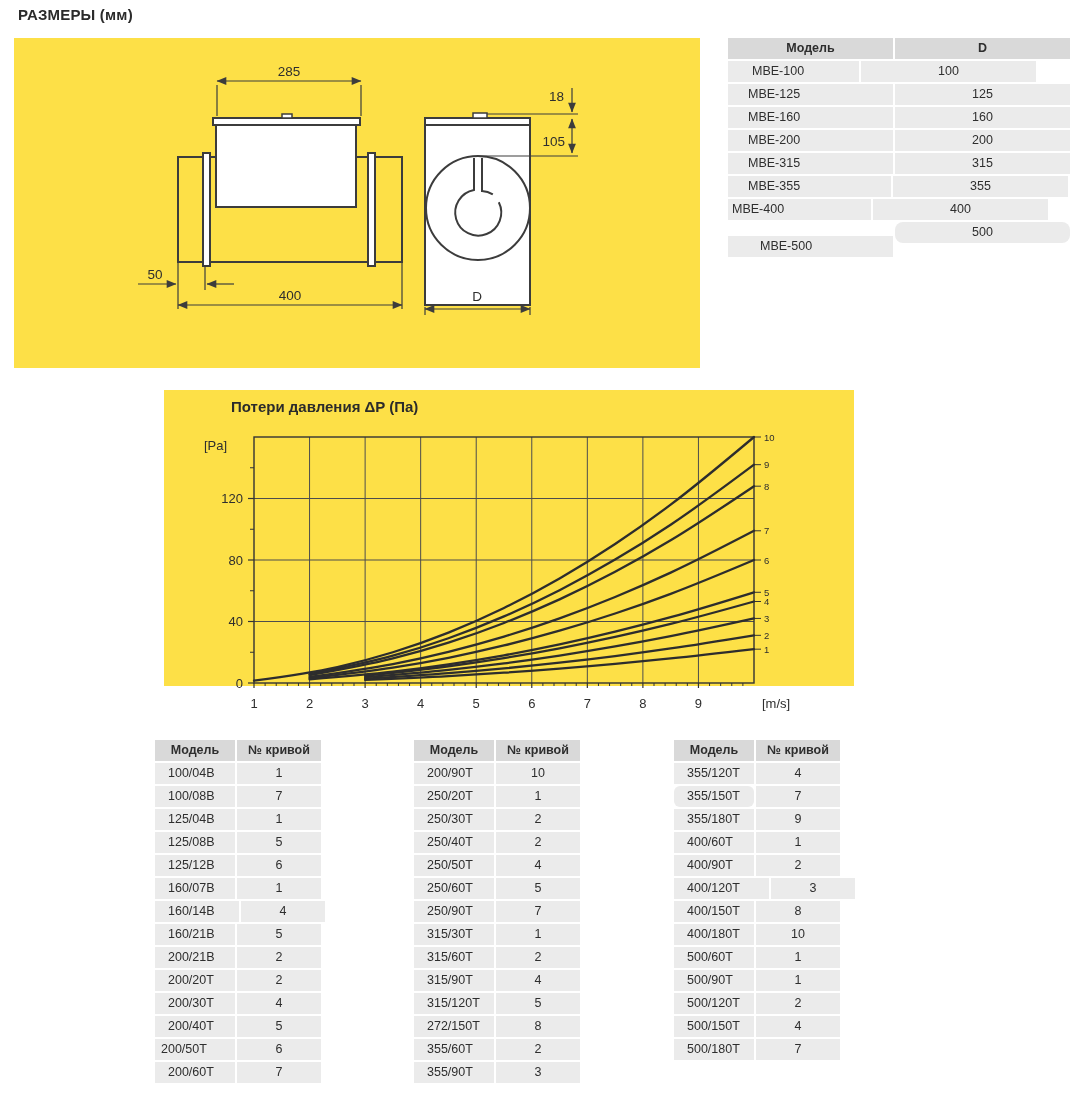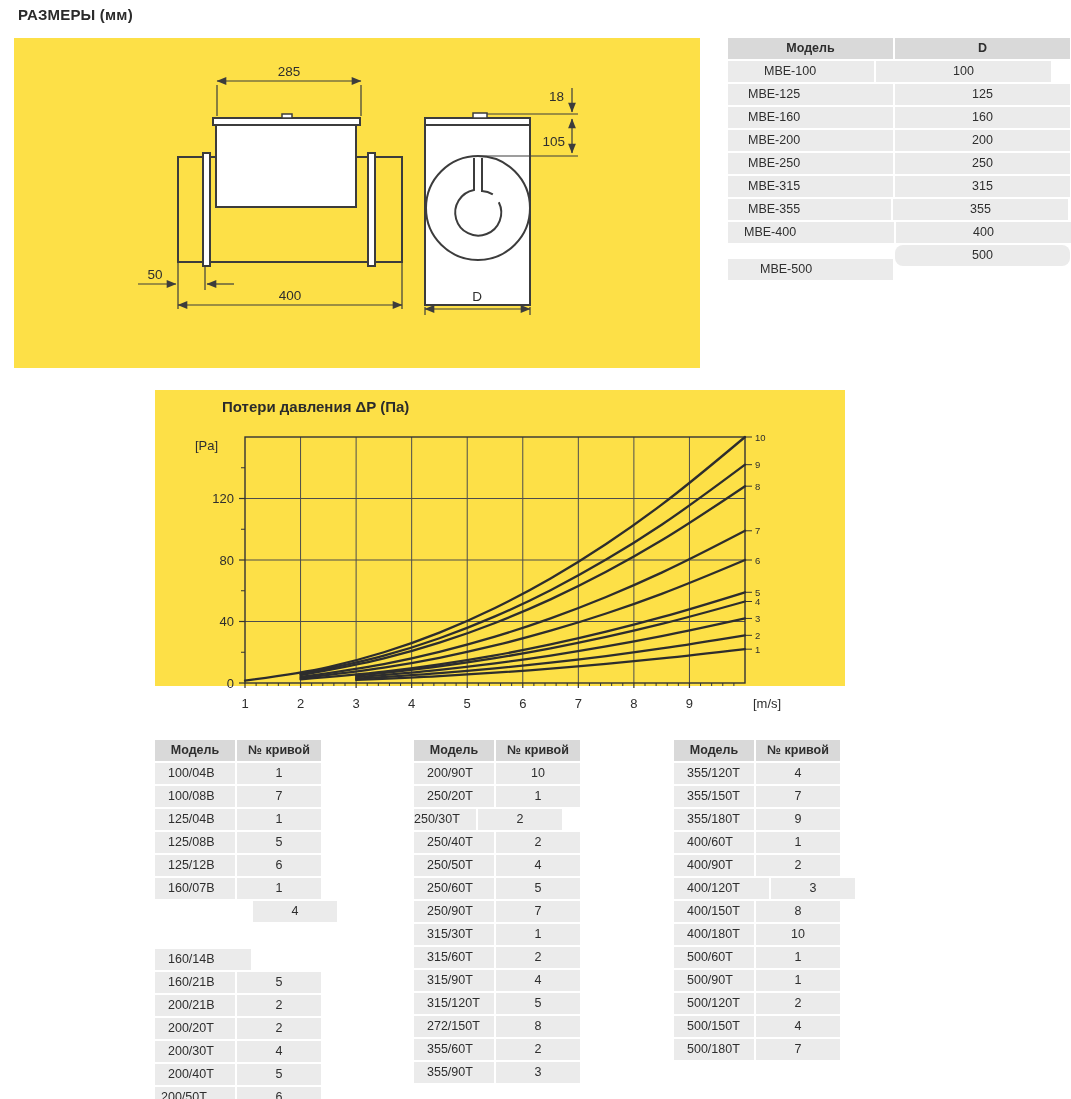--- a/index.html
+++ b/index.html
@@ -1,21 +1,21 @@
 <!DOCTYPE html>
 <html><head>
 <meta charset="utf-8">
 <style>
   html,body{margin:0;padding:0;background:#fff;}
   body{width:1071px;height:1099px;position:relative;overflow:hidden;
        font-family:"Liberation Sans","DejaVu Sans",sans-serif;color:#2e2e2e;}
   .page-title{position:absolute;left:18px;top:6px;font-size:15px;font-weight:700;color:#2b2b2b;letter-spacing:.2px;}
   .panel{position:absolute;background:#fde047;}
   #drawing-panel{left:14px;top:38px;width:686px;height:330px;}
-  #chart-panel{left:155px;top:390px;width:690px;height:296px;}
+  #chart-panel{left:164px;top:390px;width:690px;height:296px;}
   .chart-title{position:absolute;left:67px;top:8px;font-size:15px;font-weight:700;color:#2b2b2b;}
   #chart-svg{position:absolute;left:0;top:0;}
   
   .tbl{position:absolute;}
   #model-table{left:728px;top:38px;}
   #curve-table-1{left:155px;top:740px;}
   #curve-table-2{left:414px;top:740px;}
   #curve-table-3{left:674px;top:740px;}
   .trow{display:flex;gap:2px;margin-bottom:2px;}
   .tcell{background:#ebebeb;height:21px;line-height:21px;font-size:12.5px;text-align:center;
@@ -86,49 +86,45 @@
     </g>
   </svg>
 </div>
 
 <div id="model-table" class="tbl">
     <div class="trow thead">
       <div class="tcell" style="width: 165px;">Модель</div>
       <div class="tcell" style="width: 175px;">D</div>
     </div>
     <div class="trow">
-      <div class="tcell left" style="width: 146px; padding-left: 36px;">MBE-100</div>
+      <div class="tcell left" style="width: 131px; padding-left: 24px;">MBE-100</div>
       <div class="tcell" style="width: 175px;">100</div>
     </div>
     <div class="trow">
       <div class="tcell left" style="width: 165px; padding-left: 20px;">MBE-125</div>
       <div class="tcell" style="width: 175px;">125</div>
     </div>
     <div class="trow">
       <div class="tcell left" style="width: 165px; padding-left: 20px;">MBE-160</div>
       <div class="tcell" style="width: 175px;">160</div>
     </div>
     <div class="trow">
       <div class="tcell left" style="width: 165px; padding-left: 20px;">MBE-200</div>
       <div class="tcell" style="width: 175px;">200</div>
     </div>
     <div class="trow">
-      <div class="tcell left" style="width: 165px; padding-left: 20px;">MBE-250</div>
-      <div class="tcell" style="width: 175px;">250</div>
-    </div>
-    <div class="trow">
       <div class="tcell left" style="width: 165px; padding-left: 20px;">MBE-315</div>
       <div class="tcell" style="width: 175px;">315</div>
     </div>
     <div class="trow">
       <div class="tcell left" style="width: 163px; padding-left: 20px;">MBE-355</div>
       <div class="tcell" style="width: 175px;">355</div>
     </div>
     <div class="trow">
-      <div class="tcell left" style="width: 166px; padding-left: 16px;">MBE-400</div>
+      <div class="tcell left" style="width: 143px; padding-left: 4px;">MBE-400</div>
       <div class="tcell" style="width: 175px;">400</div>
     </div>
     <div class="trow">
       <div class="tcell left" style="width: 165px; padding-left: 32px; margin-top: 14px;">MBE-500</div>
       <div class="tcell" style="width: 175px; border-radius: 8px;">500</div>
     </div>
   </div>
 
 <div id="chart-panel" class="panel">
   <div class="chart-title">Потери давления ΔP (Па)</div>
@@ -271,21 +267,21 @@
     </div>
     <div class="trow">
       <div class="tcell left" style="width: 80px; padding-left: 13px;">125/12B</div>
       <div class="tcell" style="width: 84px;">6</div>
     </div>
     <div class="trow">
       <div class="tcell left" style="width: 80px; padding-left: 13px;">160/07B</div>
       <div class="tcell" style="width: 84px;">1</div>
     </div>
     <div class="trow">
-      <div class="tcell left" style="width: 96px; padding-left: 13px; margin-top: 48px;">160/14B</div>
+      <div class="tcell left" style="width: 84px; padding-left: 13px;">160/14B</div>
       <div class="tcell" style="width: 84px;">4</div>
     </div>
     <div class="trow">
       <div class="tcell left" style="width: 80px; padding-left: 13px;">160/21B</div>
       <div class="tcell" style="width: 84px;">5</div>
     </div>
     <div class="trow">
       <div class="tcell left" style="width: 80px; padding-left: 13px;">200/21B</div>
       <div class="tcell" style="width: 84px;">2</div>
     </div>
@@ -317,21 +313,21 @@
     </div>
     <div class="trow">
       <div class="tcell left" style="width: 80px; padding-left: 13px;">200/90T</div>
       <div class="tcell" style="width: 84px;">10</div>
     </div>
     <div class="trow">
       <div class="tcell left" style="width: 80px; padding-left: 13px;">250/20T</div>
       <div class="tcell" style="width: 84px;">1</div>
     </div>
     <div class="trow">
-      <div class="tcell left" style="width: 62px; ">250/30T</div>
+      <div class="tcell left" style="width: 80px; padding-left: 13px;">250/30T</div>
       <div class="tcell" style="width: 84px;">2</div>
     </div>
     <div class="trow">
       <div class="tcell left" style="width: 80px; padding-left: 13px;">250/40T</div>
       <div class="tcell" style="width: 84px;">2</div>
     </div>
     <div class="trow">
       <div class="tcell left" style="width: 80px; padding-left: 13px;">250/50T</div>
       <div class="tcell" style="width: 84px;">4</div>
     </div>
@@ -375,21 +371,21 @@
 <div id="curve-table-3" class="tbl">
     <div class="trow thead">
       <div class="tcell" style="width: 80px;">Модель</div>
       <div class="tcell" style="width: 84px;">№ кривой</div>
     </div>
     <div class="trow">
       <div class="tcell left" style="width: 80px; padding-left: 13px;">355/120T</div>
       <div class="tcell" style="width: 84px;">4</div>
     </div>
     <div class="trow">
-      <div class="tcell left" style="width: 80px; padding-left: 13px;">355/150T</div>
+      <div class="tcell left" style="width: 80px; padding-left: 13px; border-radius: 6px;">355/150T</div>
       <div class="tcell" style="width: 84px;">7</div>
     </div>
     <div class="trow">
       <div class="tcell left" style="width: 80px; padding-left: 13px;">355/180T</div>
       <div class="tcell" style="width: 84px;">9</div>
     </div>
     <div class="trow">
       <div class="tcell left" style="width: 80px; padding-left: 13px;">400/60T</div>
       <div class="tcell" style="width: 84px;">1</div>
     </div>

